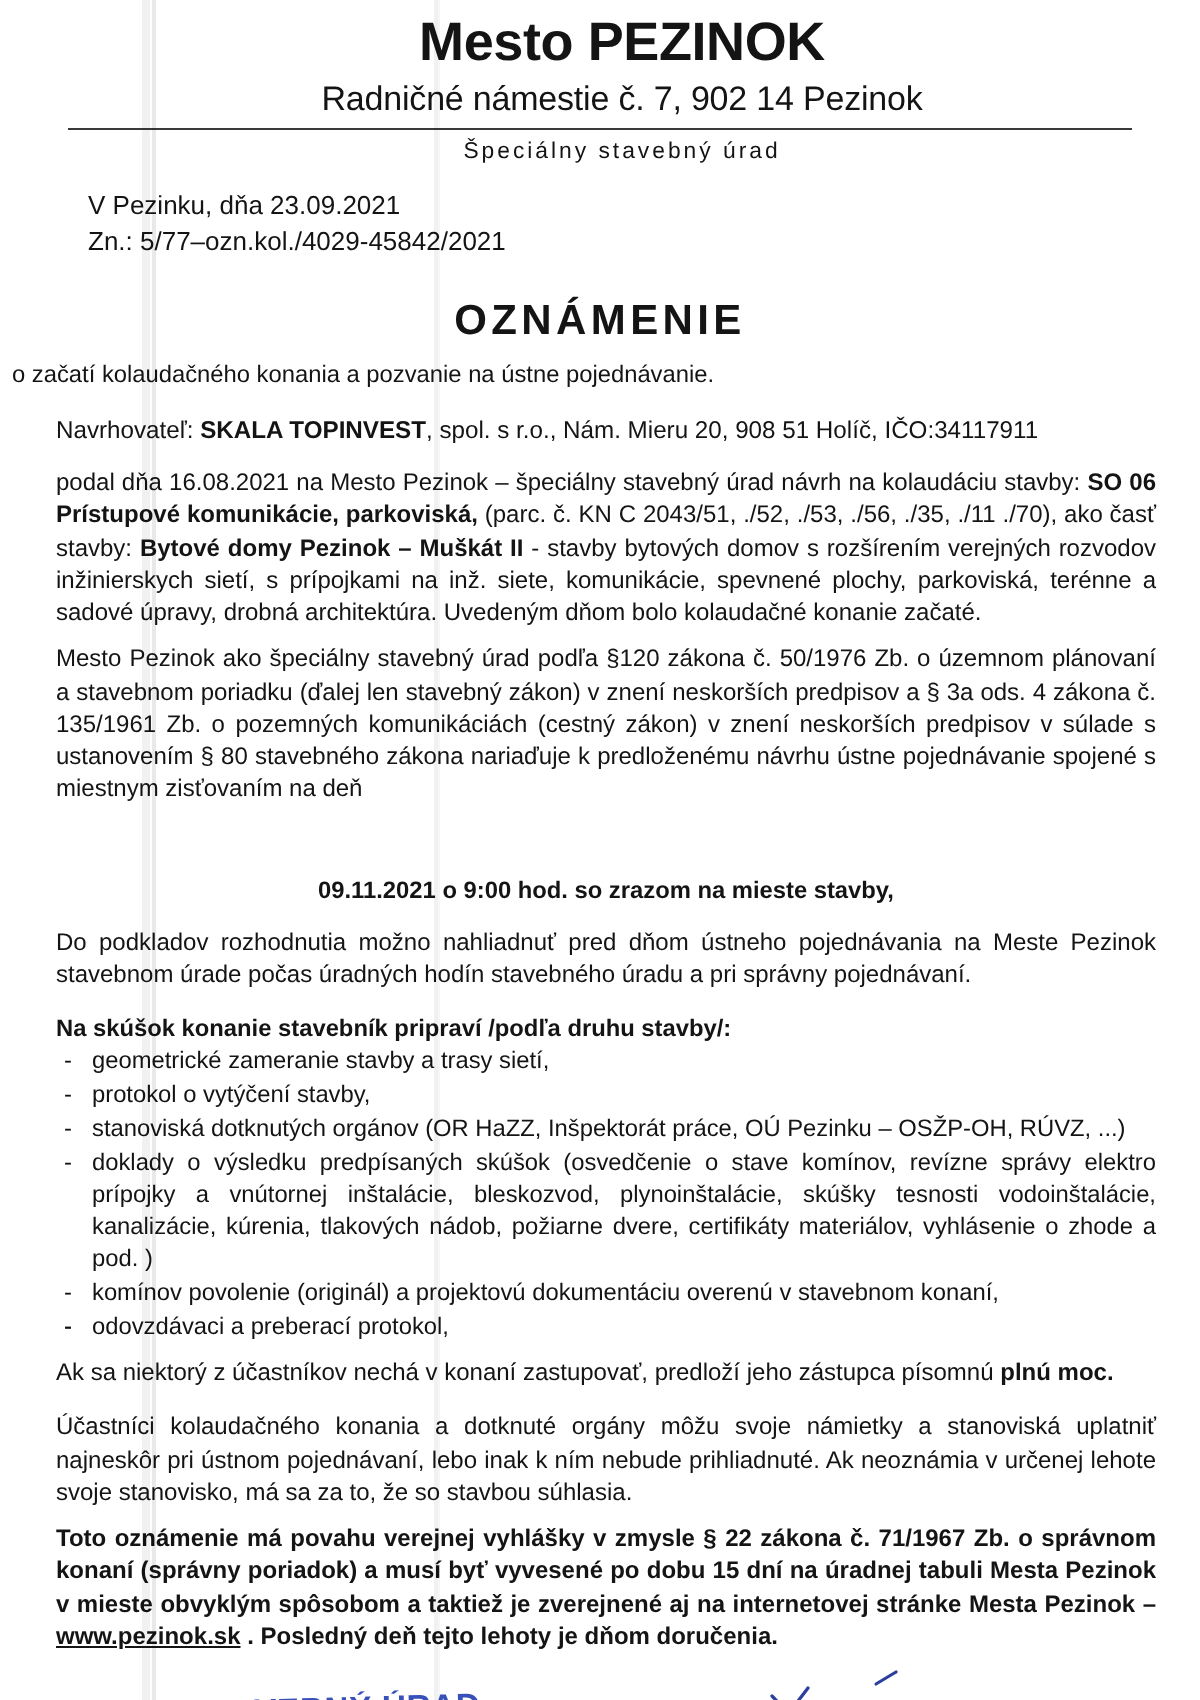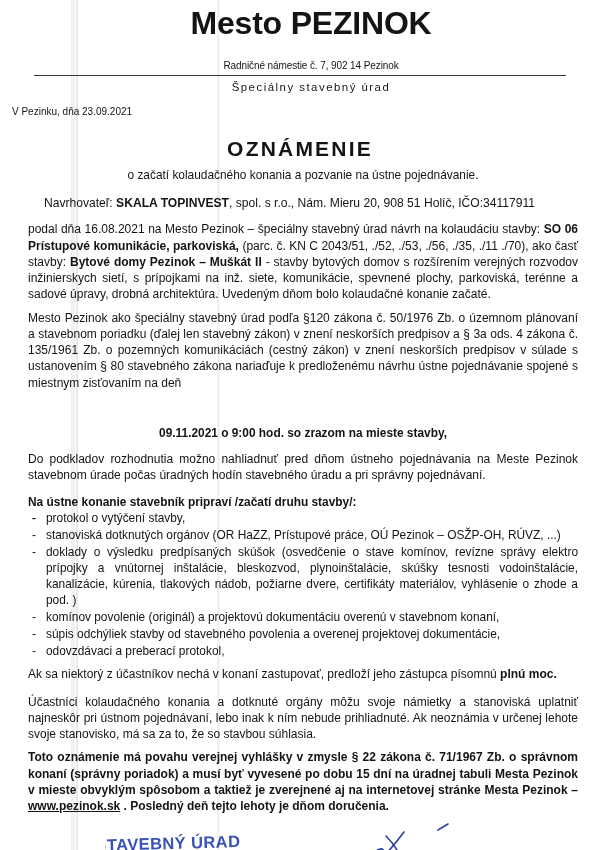--- a/index.html
+++ b/index.html
@@ -33,65 +33,64 @@
   .page {
     position: absolute;
     inset: 0;
     padding: 0;
     z-index: 1;
   }
 
   
   .hdr-title {
     text-align: center;
-    font-size: 32px;
+    font-size: 27px;
     font-weight: bold;
     letter-spacing: -0.2px;
     margin: 7px 0 0 0;
     line-height: 1.05;
     padding-left: 22px;
   }
   .hdr-addr {
     text-align: center;
-    font-size: 10px;
-    margin-top: 19px;
+    font-size: 17px;
+    margin-top: 5px;
     padding-left: 22px;
     letter-spacing: -0.1px;
   }
   .hdr-rule {
     height: 1px;
     background: #3a3a3a;
     margin: 4px 34px 0 34px;
   }
   .hdr-sub {
     text-align: center;
     font-size: 11.4px;
     letter-spacing: 1.5px;
     margin-top: 5px;
     padding-left: 22px;
   }
 
   
   .meta {
-    margin: 12px 0 0 12px;
-    font-size: 10px;
+    margin: 12px 0 0 44px;
+    font-size: 13px;
     line-height: 1.38;
   }
 
   
   .notice-title {
     text-align: center;
     font-size: 21px;
     font-weight: bold;
     letter-spacing: 2.2px;
     margin-top: 19px;
     padding-left: 0;
   }
   .notice-sub {
-    text-align: center;
     font-size: 11.9px;
     margin-top: 7px;
     padding-left: 6px;
   }
 
   
   .body-wrap {
     margin: 0 22px 0 28px;
   }
   p.t {
@@ -100,21 +99,21 @@
     margin: 0;
     text-align: justify;
     text-justify: inter-word;
   }
   p.gap { margin-top: 11px; }
   p.gap-s { margin-top: 7px; }
   b { font-weight: bold; }
 
   .applicant {
     font-size: 12.1px;
-    margin: 14px 0 0 16px;
+    margin: 14px 0 0 0;
   }
   .applicant .lbl { }
   .applicant .nm { font-weight: bold; }
 
   .meeting {
     text-align: center;
     font-size: 11.9px;
     font-weight: bold;
     margin-top: 35px;
   }
@@ -199,20 +198,21 @@
 
   <div>
     <div class="hdr-title">Mesto PEZINOK</div>
     <div class="hdr-addr">Radničné námestie č. 7, 902 14 Pezinok</div>
     <div class="hdr-rule"></div>
     <div class="hdr-sub">Špeciálny stavebný úrad</div>
   </div>
 
   <div class="meta">
     <div>V Pezinku, dňa 23.09.2021</div>
+    <div>Zn.: 5/77–ozn.kol./4029-45842/2021</div>
   </div>
 
   <div class="notice-title">OZNÁMENIE</div>
   <div class="notice-sub">o začatí kolaudačného konania a pozvanie na ústne pojednávanie.</div>
 
   <div class="body-wrap">
 
     <div class="applicant">
       <span class="lbl">Navrhovateľ:</span>
       <span class="nm">SKALA TOPINVEST</span><span>, spol. s r.o., Nám. Mieru 20, 908 51  Holíč, IČO:34117911</span>
@@ -221,28 +221,28 @@
     <p class="t gap">
       <span>podal dňa 16.08.2021 na Mesto Pezinok – špeciálny stavebný úrad návrh na kolaudáciu  stavby: </span><b>SO 06 Prístupové komunikácie, parkoviská,</b><span> (parc. č. KN C 2043/51, ./52, ./53, ./56, ./35, ./11 ./70), ako časť stavby: </span><b>Bytové domy Pezinok – Muškát II</b><span> - stavby bytových domov s rozšírením verejných rozvodov inžinierskych sietí, s prípojkami na inž. siete, komunikácie, spevnené plochy, parkoviská, terénne a sadové úpravy, drobná architektúra. Uvedeným dňom bolo kolaudačné konanie začaté.</span>
     </p>
 
     <p class="t gap-s">Mesto Pezinok ako špeciálny stavebný úrad podľa §120 zákona č. 50/1976 Zb. o územnom plánovaní a stavebnom poriadku (ďalej len stavebný zákon) v znení neskorších predpisov a § 3a ods. 4 zákona č. 135/1961 Zb. o pozemných komunikáciách (cestný zákon) v znení neskorších predpisov v súlade s ustanovením § 80 stavebného zákona nariaďuje k predloženému návrhu ústne pojednávanie spojené s miestnym zisťovaním na deň</p>
 
     <div class="meeting">09.11.2021 o 9:00 hod. so zrazom na mieste stavby,</div>
 
     <p class="t gap">Do podkladov rozhodnutia možno nahliadnuť pred dňom ústneho pojednávania na Meste Pezinok stavebnom úrade počas úradných hodín stavebného úradu a pri správny pojednávaní.</p>
 
-    <div class="prep-head">Na ústne konanie stavebník pripraví /začatí druhu stavby/:</div>
+    <div class="prep-head">Na skúšok konanie stavebník pripraví /podľa druhu stavby/:</div>
     <ul class="prep">
-      <li><span class="dash">-</span></li>
+      <li><span class="dash">-</span><span>geometrické zameranie stavby a trasy sietí,</span></li>
       <li><span class="dash">-</span><span>protokol o vytýčení stavby,</span></li>
-      <li><span class="dash">-</span><span>stanoviská dotknutých orgánov (OR HaZZ, Prístupové práce, OÚ Pezinok – OSŽP-OH, RÚVZ, ...)</span></li>
+      <li><span class="dash">-</span><span>stanoviská dotknutých orgánov (OR HaZZ, Inšpektorát práce, OÚ Pezinku – OSŽP-OH, RÚVZ, ...)</span></li>
       <li><span class="dash">-</span><span>doklady o výsledku predpísaných skúšok (osvedčenie o stave komínov, revízne správy elektro prípojky a vnútornej inštalácie, bleskozvod, plynoinštalácie, skúšky tesnosti vodoinštalácie, kanalizácie, kúrenia, tlakových nádob, požiarne dvere, certifikáty materiálov, vyhlásenie o zhode a pod. )</span></li>
       <li><span class="dash">-</span><span>komínov povolenie (originál) a projektovú dokumentáciu overenú v stavebnom konaní,</span></li>
-      <li><span class="dash">-</span><span>súpis odchýliek stavby od stavebného povolenia a overenej projektovej dokumentácie,</span></li>
+      <li><span class="dash">-</span></li>
       <li><span class="dash">-</span><span>odovzdávaci a preberací protokol,</span></li>
     </ul>
 
     <p class="t gap-s">
       <span>Ak sa niektorý z účastníkov nechá v konaní zastupovať,  predloží jeho zástupca písomnú </span><b>plnú moc.</b>
     </p>
 
     <p class="t gap">Účastníci kolaudačného konania a dotknuté orgány môžu svoje námietky a stanoviská uplatniť najneskôr pri ústnom pojednávaní, lebo inak k ním nebude prihliadnuté. Ak neoznámia v určenej lehote svoje stanovisko, má sa za to, že so  stavbou súhlasia.</p>
 
     <p class="t gap-s final">

